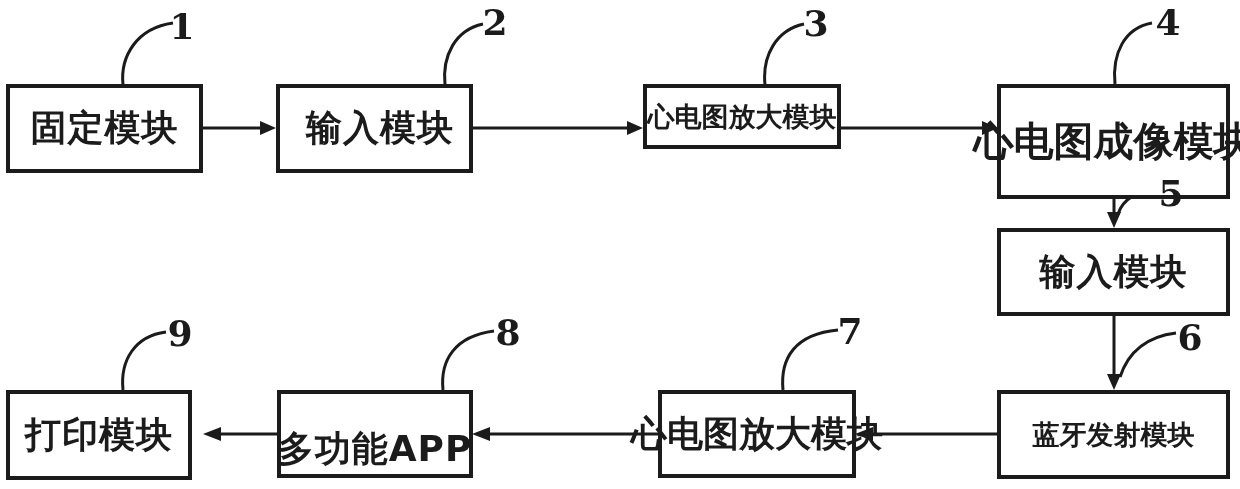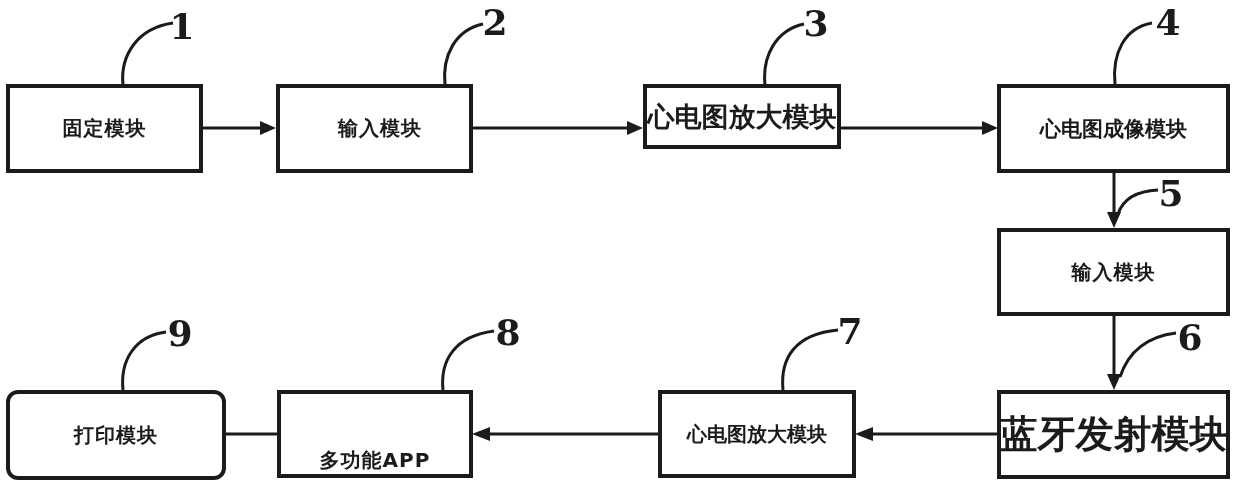--- a/index.html
+++ b/index.html
@@ -22,33 +22,33 @@
   .module-box {
     position: absolute;
     box-sizing: border-box;
     border: 4px solid #1b1b1b;
     background: #ffffff;
     display: flex;
     align-items: center;
     justify-content: center;
     color: #1b1b1b;
     font-weight: 700;
-    font-size: 20px;
+    font-size: 36px;
     letter-spacing: 1px;
     white-space: nowrap;
   }
   .b1 { left: 6px;   top: 84px;  width: 197px; height: 89px; }
   .b2 { left: 276px; top: 84px;  width: 197px; height: 89px; padding-left: 11px; }
   .b3 { left: 643px; top: 84px;  width: 198px; height: 65px; font-size: 27px; letter-spacing: 0; text-align: right; }
-  .b4 { left: 997px; top: 84px;  width: 233px; height: 89px; font-size: 21px; letter-spacing: 0; }
+  .b4 { left: 997px; top: 84px;  width: 233px; height: 115px; font-size: 40px; letter-spacing: 0; }
   .b5 { left: 997px; top: 228px; width: 233px; height: 88px; }
-  .b6 { left: 997px; top: 390px; width: 233px; height: 89px; font-size: 38px; letter-spacing: 0; }
+  .b6 { left: 997px; top: 390px; width: 233px; height: 89px; font-size: 27px; letter-spacing: 0; }
   .b7 { left: 658px; top: 390px; width: 198px; height: 88px; letter-spacing: 0; }
   .b8 { left: 277px; top: 390px; width: 196px; height: 88px; align-items: flex-end; }
-  .b9 { left: 6px;   top: 390px; width: 220px; height: 90px; border-radius: 12px; }
+  .b9 { left: 6px;   top: 390px; width: 186px; height: 90px; }
   .callout-num {
     position: absolute;
     width: 40px;
     text-align: center;
     color: #1b1b1b;
     font-family: "DejaVu Serif", "Liberation Serif", serif;
     font-weight: 700;
     font-size: 36px;
     line-height: 1;
   }

